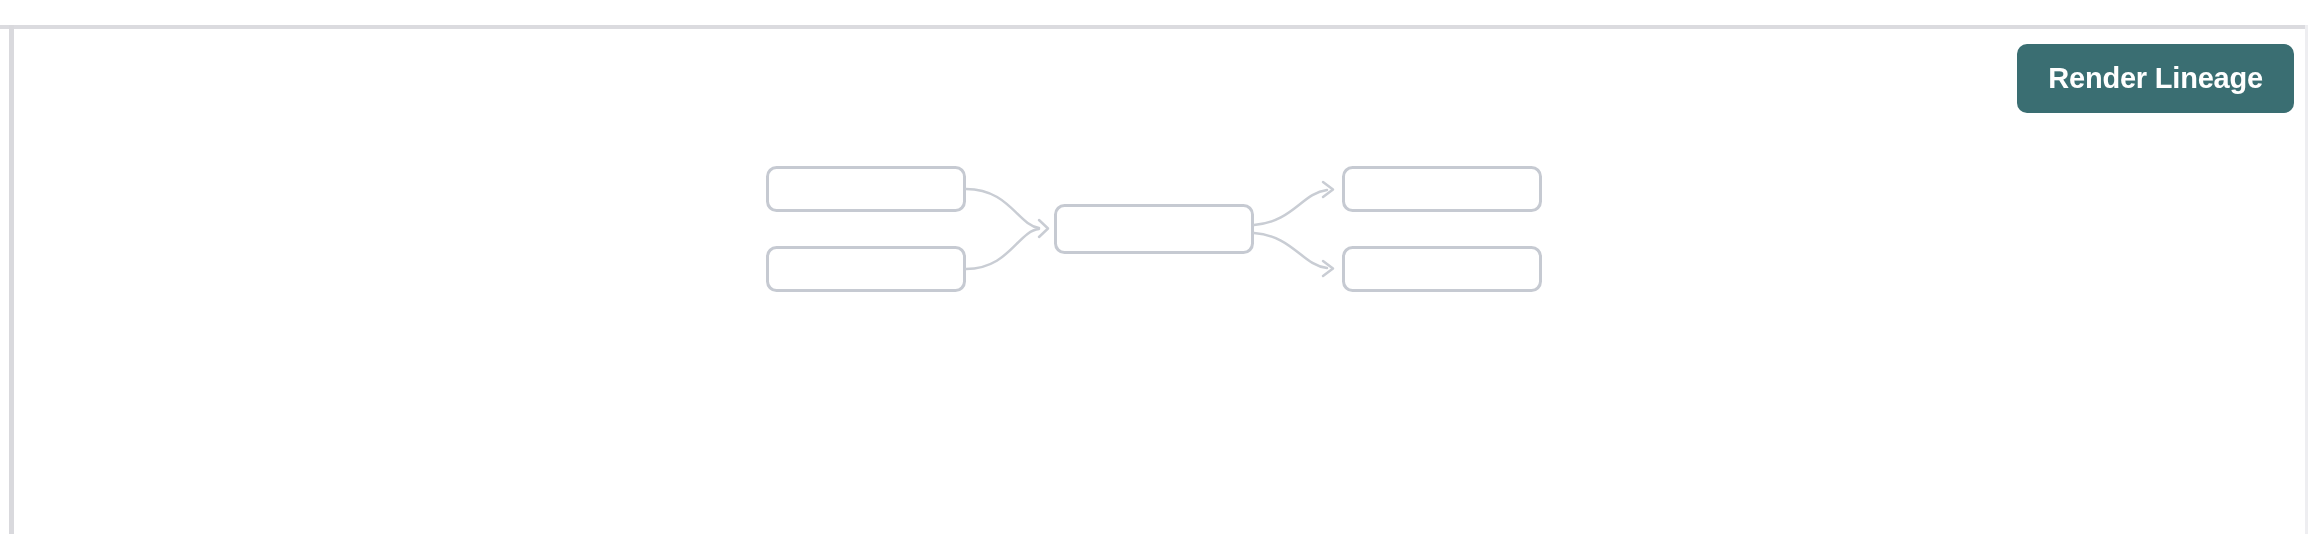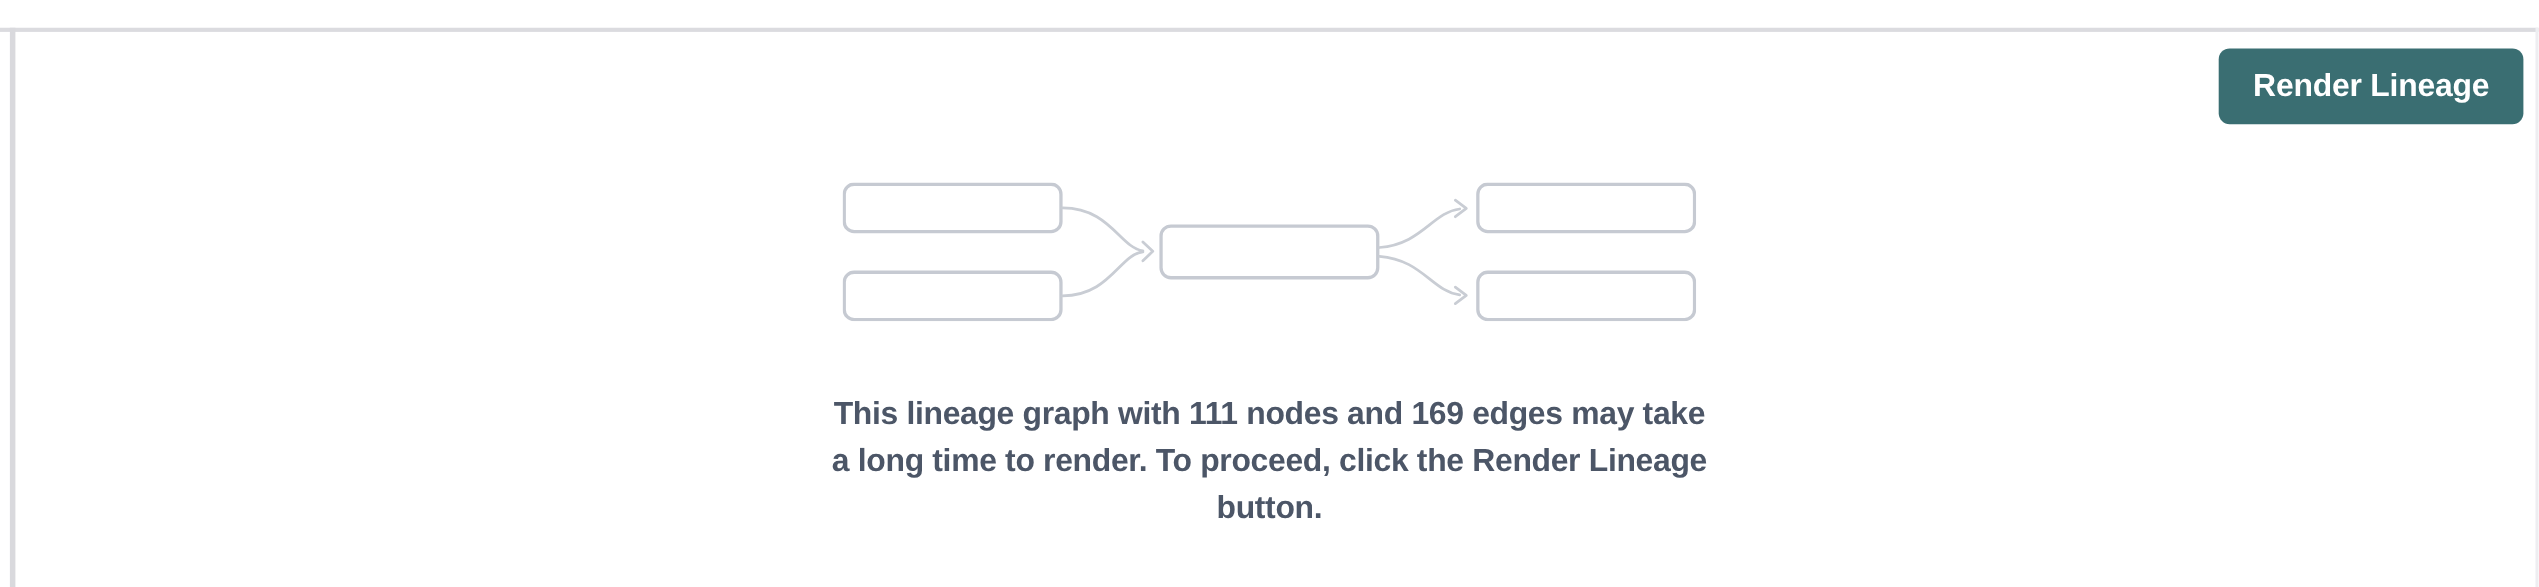--- a/index.html
+++ b/index.html
@@ -101,19 +101,14 @@
       <path d="M 200 23 C 243 23, 252 59, 273 62"></path>
       <path d="M 200 103 C 243 103, 252 65, 273 63"></path>
       <path d="M 273 54 L 282 62.5 L 273 71"></path>
       <path d="M 488 59 C 527 56, 536 27, 561 24"></path>
       <path d="M 557 16 L 567 23.5 L 557 31"></path>
       <path d="M 488 67 C 527 70, 536 99, 561 102"></path>
       <path d="M 557 95 L 567 102.5 L 557 110"></path>
     </g>
   </svg>
 
-  <div class="message">
-    <span class="line">This lineage graph with 111 nodes and 169 edges may take</span>
-    <span class="line">a long time to render. To proceed, click the Render Lineage</span>
-    <span class="line">button.</span>
-  </div>
 
 </div>
 
 </body></html>

